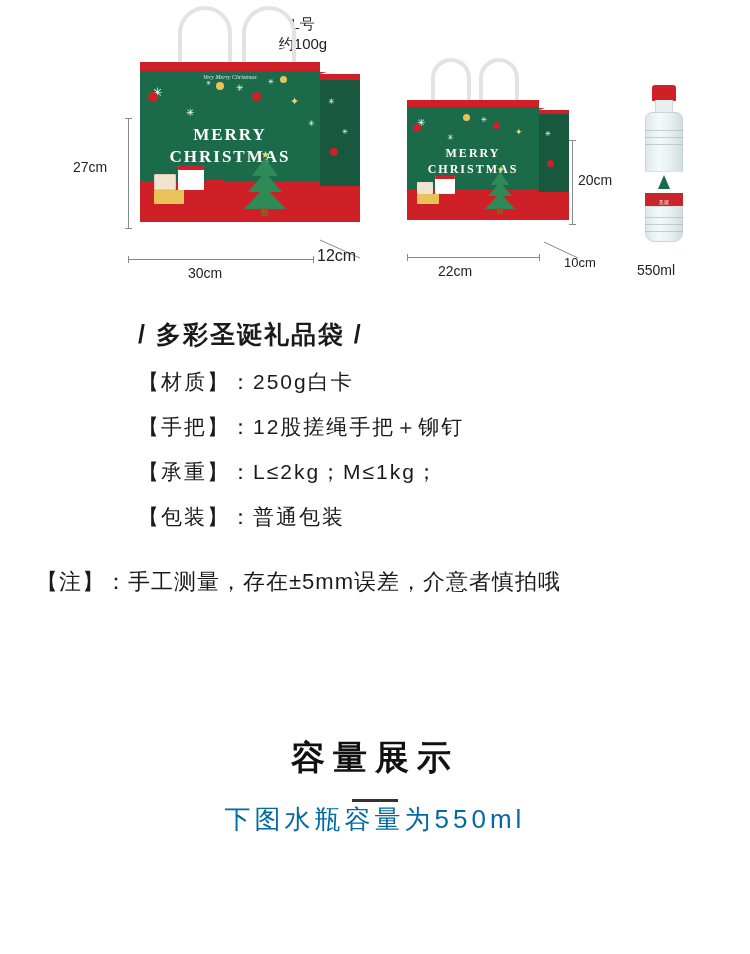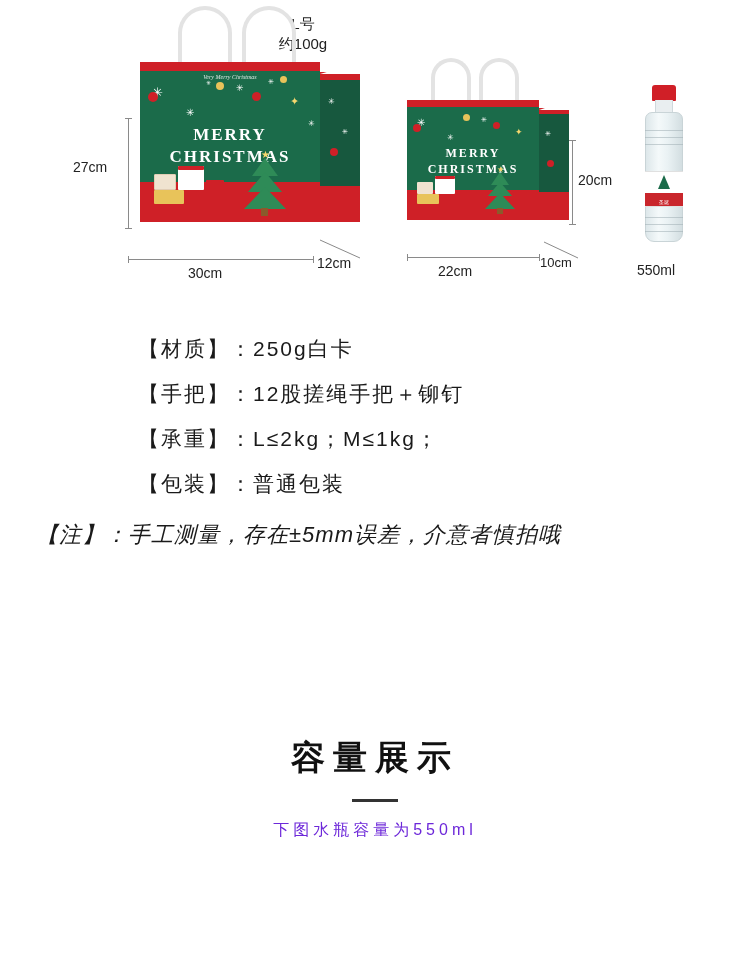--- a/index.html
+++ b/index.html
@@ -152,38 +152,37 @@
   .spec-row {
     margin-left: 138px;
     margin-top: 17px;
     font-size: 21px;
     color: #1a1a1a;
     letter-spacing: 2px;
     white-space: nowrap;
   }
   .spec-note {
     margin-left: 36px;
-    margin-top: 22px;
+    margin-top: 36px;
     font-size: 22px;
     color: #1a1a1a;
     letter-spacing: 1px;
     white-space: nowrap;
-    font-style: italic;
   }
 
   
   .capacity { position: absolute; left: 0; top: 735px; width: 750px; text-align: center; }
   .cap-title {
     font-size: 34px; font-weight: bold; color: #111; letter-spacing: 8px;
   }
   .cap-rule {
     width: 46px; height: 3px; background: #333; margin: 18px auto 0 auto;
   }
   .cap-sub {
-    margin-top: 18px; font-size: 16px; color: #6d28d9; letter-spacing: 4px;
+    font-size: 26px; color: #0369a1; letter-spacing: 4px;
   }
 </style>
 </head>
 <body>
 
 <div class="page">
 
   <div class="diagram">
 
     <div class="size-tag" style="left:248px; top:14px; width:110px; font-size:15px;">
@@ -253,21 +252,21 @@
     <div class="leader-h" style="left:128px; top:259px; width:185px;"></div>
     <div class="tick-v" style="left:128px; top:256px;"></div>
     <div class="tick-v" style="left:313px; top:256px;"></div>
     <div class="dim-text" style="left:188px; top:265px; font-size:14px;">30cm</div>
 
     <div style="position:absolute; left:318px; top:238px; width:46px; height:24px; pointer-events:none;">
       <svg width="46" height="24">
           <line x1="2" y1="2" x2="42" y2="20" stroke="#8a8a8a" stroke-width="1"></line>
         </svg>
     </div>
-    <div class="dim-text" style="left:317px; top:255px; font-size:14px;">12cm</div>
+    <div class="dim-text" style="left:317px; top:247px; font-size:16px;">12cm</div>
 
 
     <div class="bag-m-wrap">
       <div class="handle" style="left:36px; top:10px; width:40px; height:44px;"></div>
       <div class="handle" style="left:84px; top:10px; width:40px; height:44px;"></div>
 
       <div class="bag-front" style="left:12px; top:52px; width:132px; height:120px;">
         <div class="bag-red-top" style="height:7px;"></div>
         <div class="bag-red-bottom" style="height:30px;"></div>
 
@@ -313,21 +312,21 @@
     <div class="leader-h" style="left:407px; top:257px; width:132px;"></div>
     <div class="tick-v" style="left:407px; top:254px;"></div>
     <div class="tick-v" style="left:539px; top:254px;"></div>
     <div class="dim-text" style="left:438px; top:263px; font-size:14px;">22cm</div>
 
     <div style="position:absolute; left:542px; top:240px; width:40px; height:22px;">
       <svg width="40" height="22">
           <line x1="2" y1="2" x2="36" y2="18" stroke="#8a8a8a" stroke-width="1"></line>
         </svg>
     </div>
-    <div class="dim-text" style="left:540px; top:255px; font-size:13px;text-align:center;">10cm</div>
+    <div class="dim-text" style="left:564px; top:255px; font-size:13px;text-align:center;">10cm</div>
 
     <div class="bottle-wrap">
       <div class="bottle-cap">
         <div class="bottle-cap-txt"></div>
       </div>
       <div class="bottle-neck"></div>
       <div class="bottle-body"></div>
       <div class="bottle-ridge" style="top:45px;"></div>
       <div class="bottle-ridge" style="top:52px;"></div>
       <div class="bottle-ridge" style="top:59px;"></div>
@@ -338,20 +337,21 @@
         <div class="bottle-label-tree"></div>
         <div class="bottle-label-red">
           <div class="bottle-label-txt">圣诞</div>
         </div>
       </div>
     </div>
     <div class="dim-text" style="left:637px; top:262px; font-size:14px;">550ml</div>
   </div>
 
   <div class="specs">
+    <div class="spec-title">/ 多彩圣诞礼品袋 /</div>
     <div class="spec-row">【材质】：250g白卡</div>
     <div class="spec-row">【手把】：12股搓绳手把＋铆钉</div>
     <div class="spec-row">【承重】：L≤2kg；M≤1kg；</div>
     <div class="spec-row">【包装】：普通包装</div>
     <div class="spec-note">【注】：手工测量，存在±5mm误差，介意者慎拍哦</div>
   </div>
 
   <div class="capacity">
     <div class="cap-title">容量展示</div>
     <div class="cap-rule"></div>

